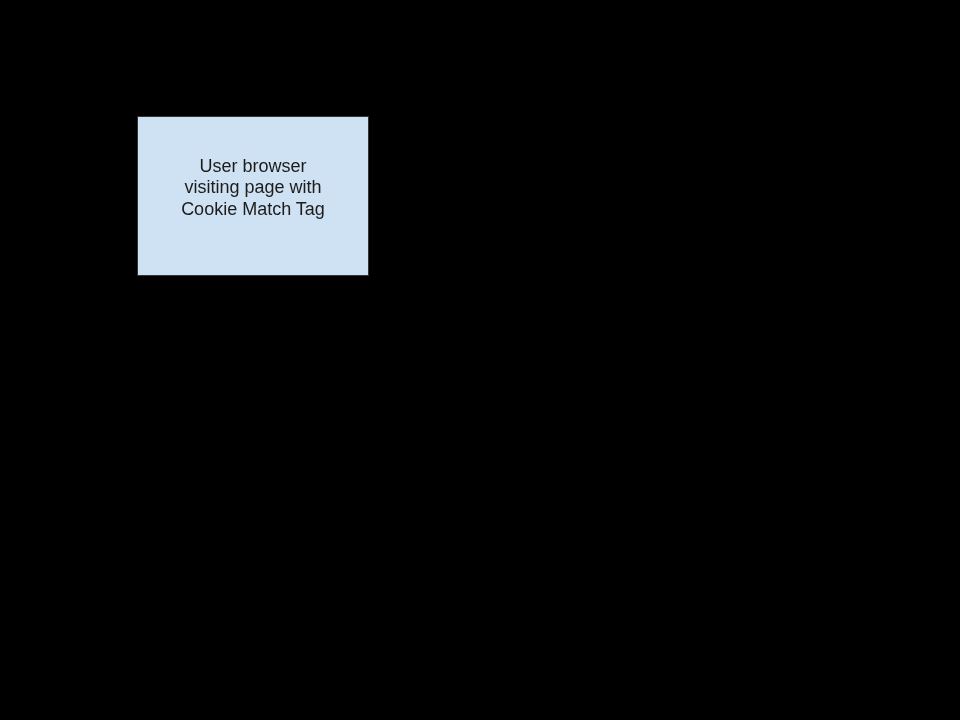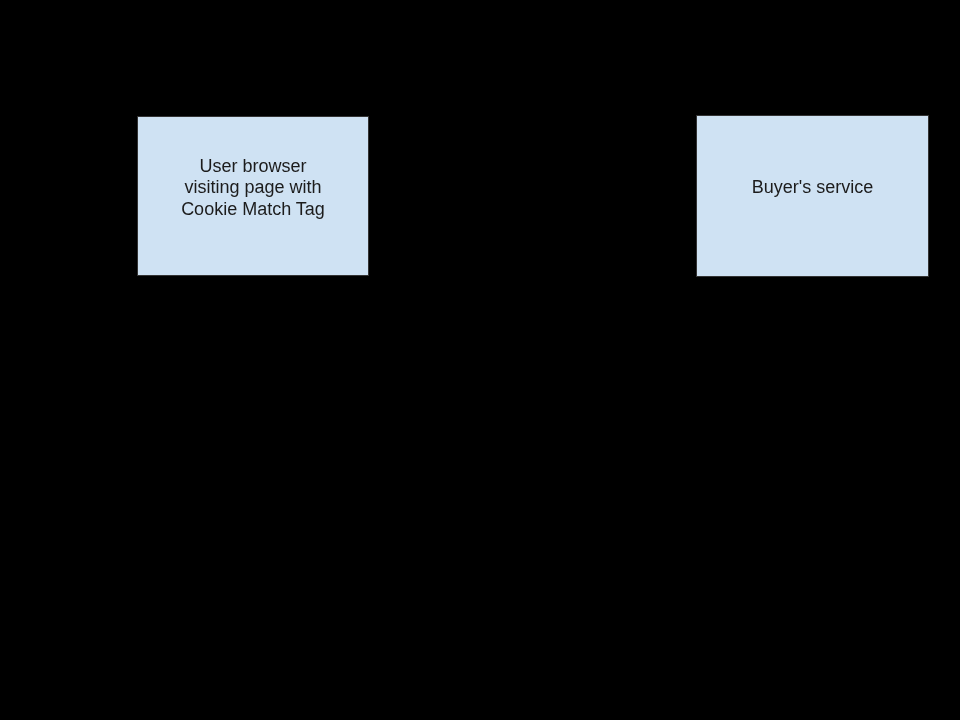--- a/index.html
+++ b/index.html
@@ -55,18 +55,15 @@
 <body>
 
 <div class="canvas">
 
   <div class="node node-user-browser">
     <span class="node-label">User browser
 visiting page with
 Cookie Match Tag</span>
   </div>
 
-  <div class="node node-buyers-service">
-    <span class="node-label">Buyer's service</span>
-  </div>
 
 
 </div>
 
 </body></html>

